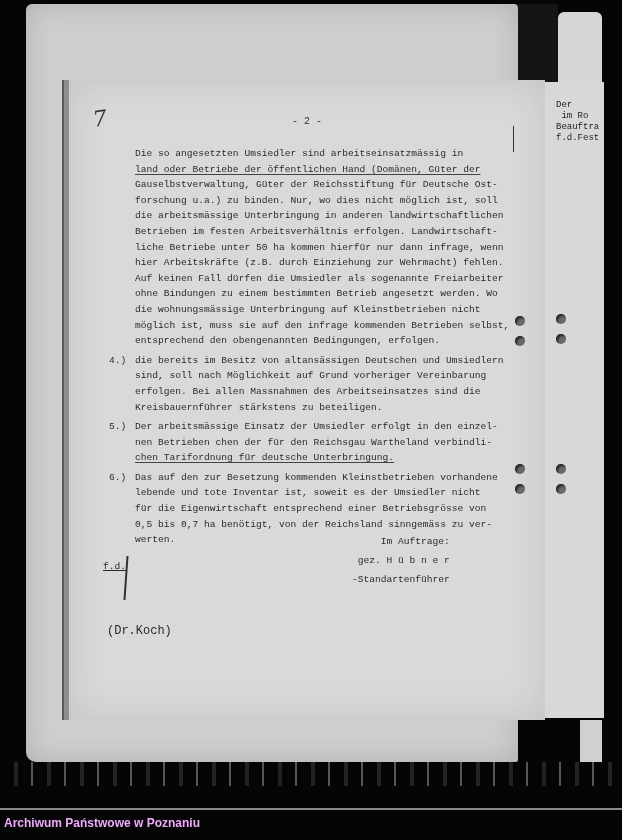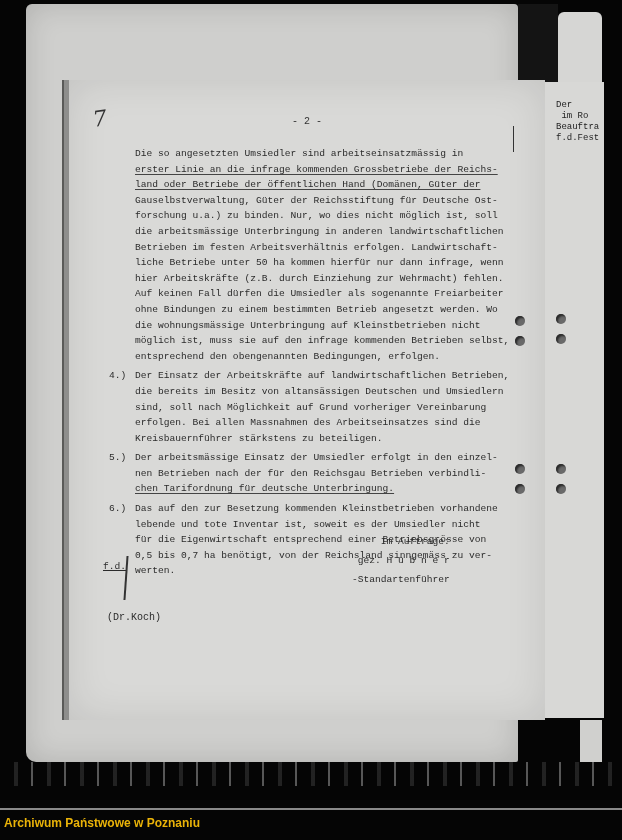--- a/index.html
+++ b/index.html
@@ -39,32 +39,32 @@
   .body-text {
     position:absolute; left:66px; top:66px; width:380px; font-size:9.6px; line-height:15.6px; color:#2b2b2b;
   }
   .para-line { white-space:pre; display:block; }
   .numbered { position:relative; margin-top:4px; }
   .num-label { position:absolute; left:-26px; top:0; }
   .u { text-decoration:underline; text-decoration-color:#444; text-underline-offset:2px; }
   .signature-block { position:absolute; left:283px; top:452px; font-size:9.6px; line-height:19px; color:#2b2b2b;text-align:right; }
   .fd-block { position:absolute; left:34px; top:480px; font-size:9.6px; line-height:14px; color:#2b2b2b;text-decoration:underline; }
   .fd-scribble { position:absolute; left:56px; top:476px; width:14px; height:44px; border-left:2px solid #333; transform:skewX(-4deg); }
-  .dr-name { position:absolute; left:38px; top:532px; font-size:10px; color:#2b2b2b; }
+  .dr-name { position:absolute; left:38px; top:544px; font-size:12px; color:#2b2b2b; }
   .margin-line { position:absolute; left:444px; top:46px; width:1px; height:26px; background:#333; }
   .punch { position:absolute; width:10px; height:10px; border-radius:50%; background:#6a6a6a; box-shadow: inset 2px 2px 2px #2a2a2a; }
   .film-band {
     position:absolute; left:0; top:762px; width:622px; height:24px;
     background: repeating-linear-gradient(90deg, #050505 0 14px, #3a3a3a 14px 18px, #050505 18px 31px, #9a9a9a 31px 33px);
     opacity:0.55;
   }
   .footer-line { position:absolute; left:0; top:808px; width:622px; height:2px; background:#8a8a8a; }
   .footer {
     position:absolute; left:4px; top:816px; font-family:"Liberation Sans", sans-serif; font-weight:bold;
-    font-size:12px; color:#eab308;text-align:center;
+    font-size:12px; color:#f0abfc;text-align:center;
   }
 </style>
 </head>
 <body>
 
 <div class="back-sheet"></div>
 <div class="right-gap"></div>
 <div class="right-strip-top"></div>
 
 <div class="right-page">
@@ -80,48 +80,46 @@
 <div class="right-lower"></div>
 
 <div class="main-page">
   <div class="page-mark">7</div>
   <div class="page-number">- 2 -</div>
   <div class="margin-line"></div>
 
   <div class="body-text">
     <div>
       <span class="para-line">Die so angesetzten Umsiedler sind arbeitseinsatzmässig in</span>
-      <span class="para-line u">erster Linie an die infrage kommenden Grossbetriebe der Reichs-</span>
       <span class="para-line u">land oder Betriebe der öffentlichen Hand (Domänen, Güter der</span>
       <span class="para-line">Gauselbstverwaltung, Güter der Reichsstiftung für Deutsche Ost-</span>
       <span class="para-line">forschung u.a.) zu binden. Nur, wo dies nicht möglich ist, soll</span>
       <span class="para-line">die arbeitsmässige Unterbringung in anderen landwirtschaftlichen</span>
       <span class="para-line">Betrieben im festen Arbeitsverhältnis erfolgen. Landwirtschaft-</span>
       <span class="para-line">liche Betriebe unter 50 ha kommen hierfür nur dann infrage, wenn</span>
       <span class="para-line">hier Arbeitskräfte (z.B. durch Einziehung zur Wehrmacht) fehlen.</span>
       <span class="para-line">Auf keinen Fall dürfen die Umsiedler als sogenannte Freiarbeiter</span>
       <span class="para-line">ohne Bindungen zu einem bestimmten Betrieb angesetzt werden. Wo</span>
       <span class="para-line">die wohnungsmässige Unterbringung auf Kleinstbetrieben nicht</span>
       <span class="para-line">möglich ist, muss sie auf den infrage kommenden Betrieben selbst,</span>
       <span class="para-line">entsprechend den obengenannten Bedingungen, erfolgen.</span>
     </div>
 
     <div class="numbered">
       <span class="num-label">4.)</span>
-      <span class="para-line">Der Einsatz der Arbeitskräfte auf landwirtschaftlichen Betrieben,</span>
       <span class="para-line">die bereits im Besitz von altansässigen Deutschen und Umsiedlern</span>
       <span class="para-line">sind, soll nach Möglichkeit auf Grund vorheriger Vereinbarung</span>
       <span class="para-line">erfolgen. Bei allen Massnahmen des Arbeitseinsatzes sind die</span>
       <span class="para-line">Kreisbauernführer stärkstens zu beteiligen.</span>
     </div>
 
     <div class="numbered">
       <span class="num-label">5.)</span>
       <span class="para-line">Der arbeitsmässige Einsatz der Umsiedler erfolgt in den einzel-</span>
-      <span class="para-line">nen Betrieben nach der für den Reichsgau Betrieben verbindli-</span>
+      <span class="para-line">nen Betrieben chen der für den Reichsgau Wartheland verbindli-</span>
       <span class="para-line u">chen Tarifordnung für deutsche Unterbringung.</span>
     </div>
 
     <div class="numbered">
       <span class="num-label">6.)</span>
       <span class="para-line">Das auf den zur Besetzung kommenden Kleinstbetrieben vorhandene</span>
       <span class="para-line">lebende und tote Inventar ist, soweit es der Umsiedler nicht</span>
       <span class="para-line">für die Eigenwirtschaft entsprechend einer Betriebsgrösse von</span>
       <span class="para-line">0,5 bis 0,7 ha benötigt, von der Reichsland sinngemäss zu ver-</span>
       <span class="para-line">werten.</span>

